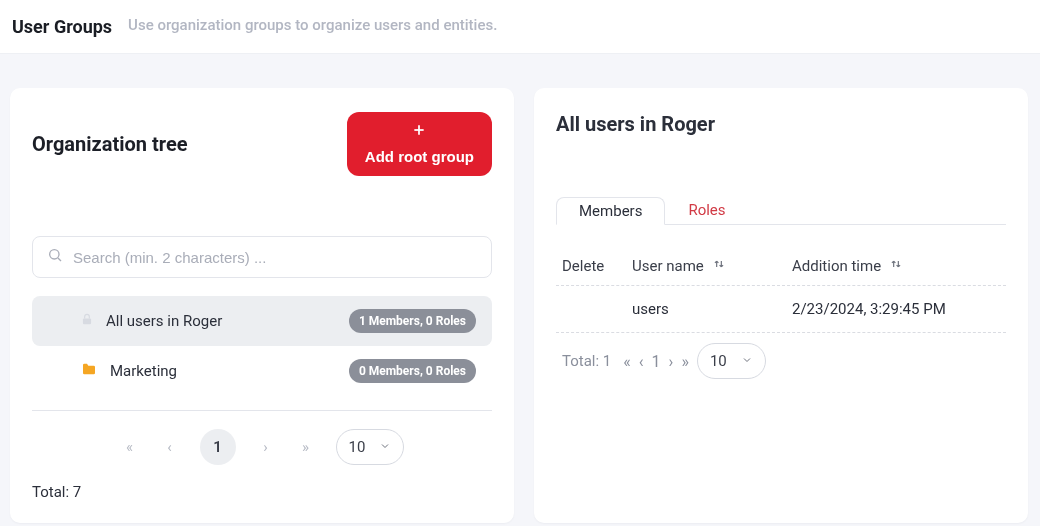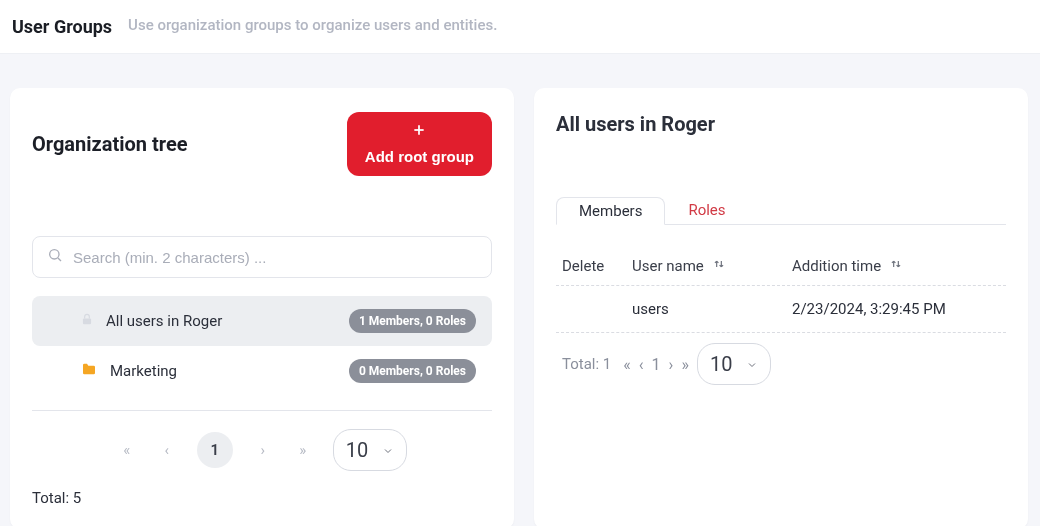--- a/index.html
+++ b/index.html
@@ -129,21 +129,21 @@
     font-weight: 600;
   }
   .pagesize {
     border: 1px solid #d7dae1;
     border-radius: 18px;
     padding: 8px 12px;
     display: flex;
     align-items: center;
     gap: 14px;
     color: #3a3e49;
-    font-size: 20px;
+    font-size: 15px;
     cursor: pointer;
   }
   .total-line { font-size: 15px; color: #2b2f3a; margin-top: 14px; }
   
   .right-title { font-size: 20px; font-weight: 700; margin-bottom: 60px; }
   .tabs { display: flex; gap: 0; }
   .tab {
     padding: 4px 22px;
     font-size: 15px;
     color: #2b2f3a;
@@ -256,21 +256,21 @@
       <div class="pagesize">
         <span>10</span>
         <span>
           <svg class="chev" viewBox="0 0 24 24" fill="none" stroke="#6e727d" stroke-width="2">
               <polyline points="6 9 12 15 18 9"></polyline>
             </svg>
         </span>
       </div>
     </div>
 
-    <div class="total-line">Total: 5</div>
+    <div class="total-line">Total: 7</div>
   </div>
 
   <div class="card right-card">
     <div class="right-title">All users in Roger</div>
 
     <div class="tabs">
       <div class="tab active">Members</div>
       <div class="tab inactive">Roles</div>
     </div>
     <div class="tab-line"></div>

